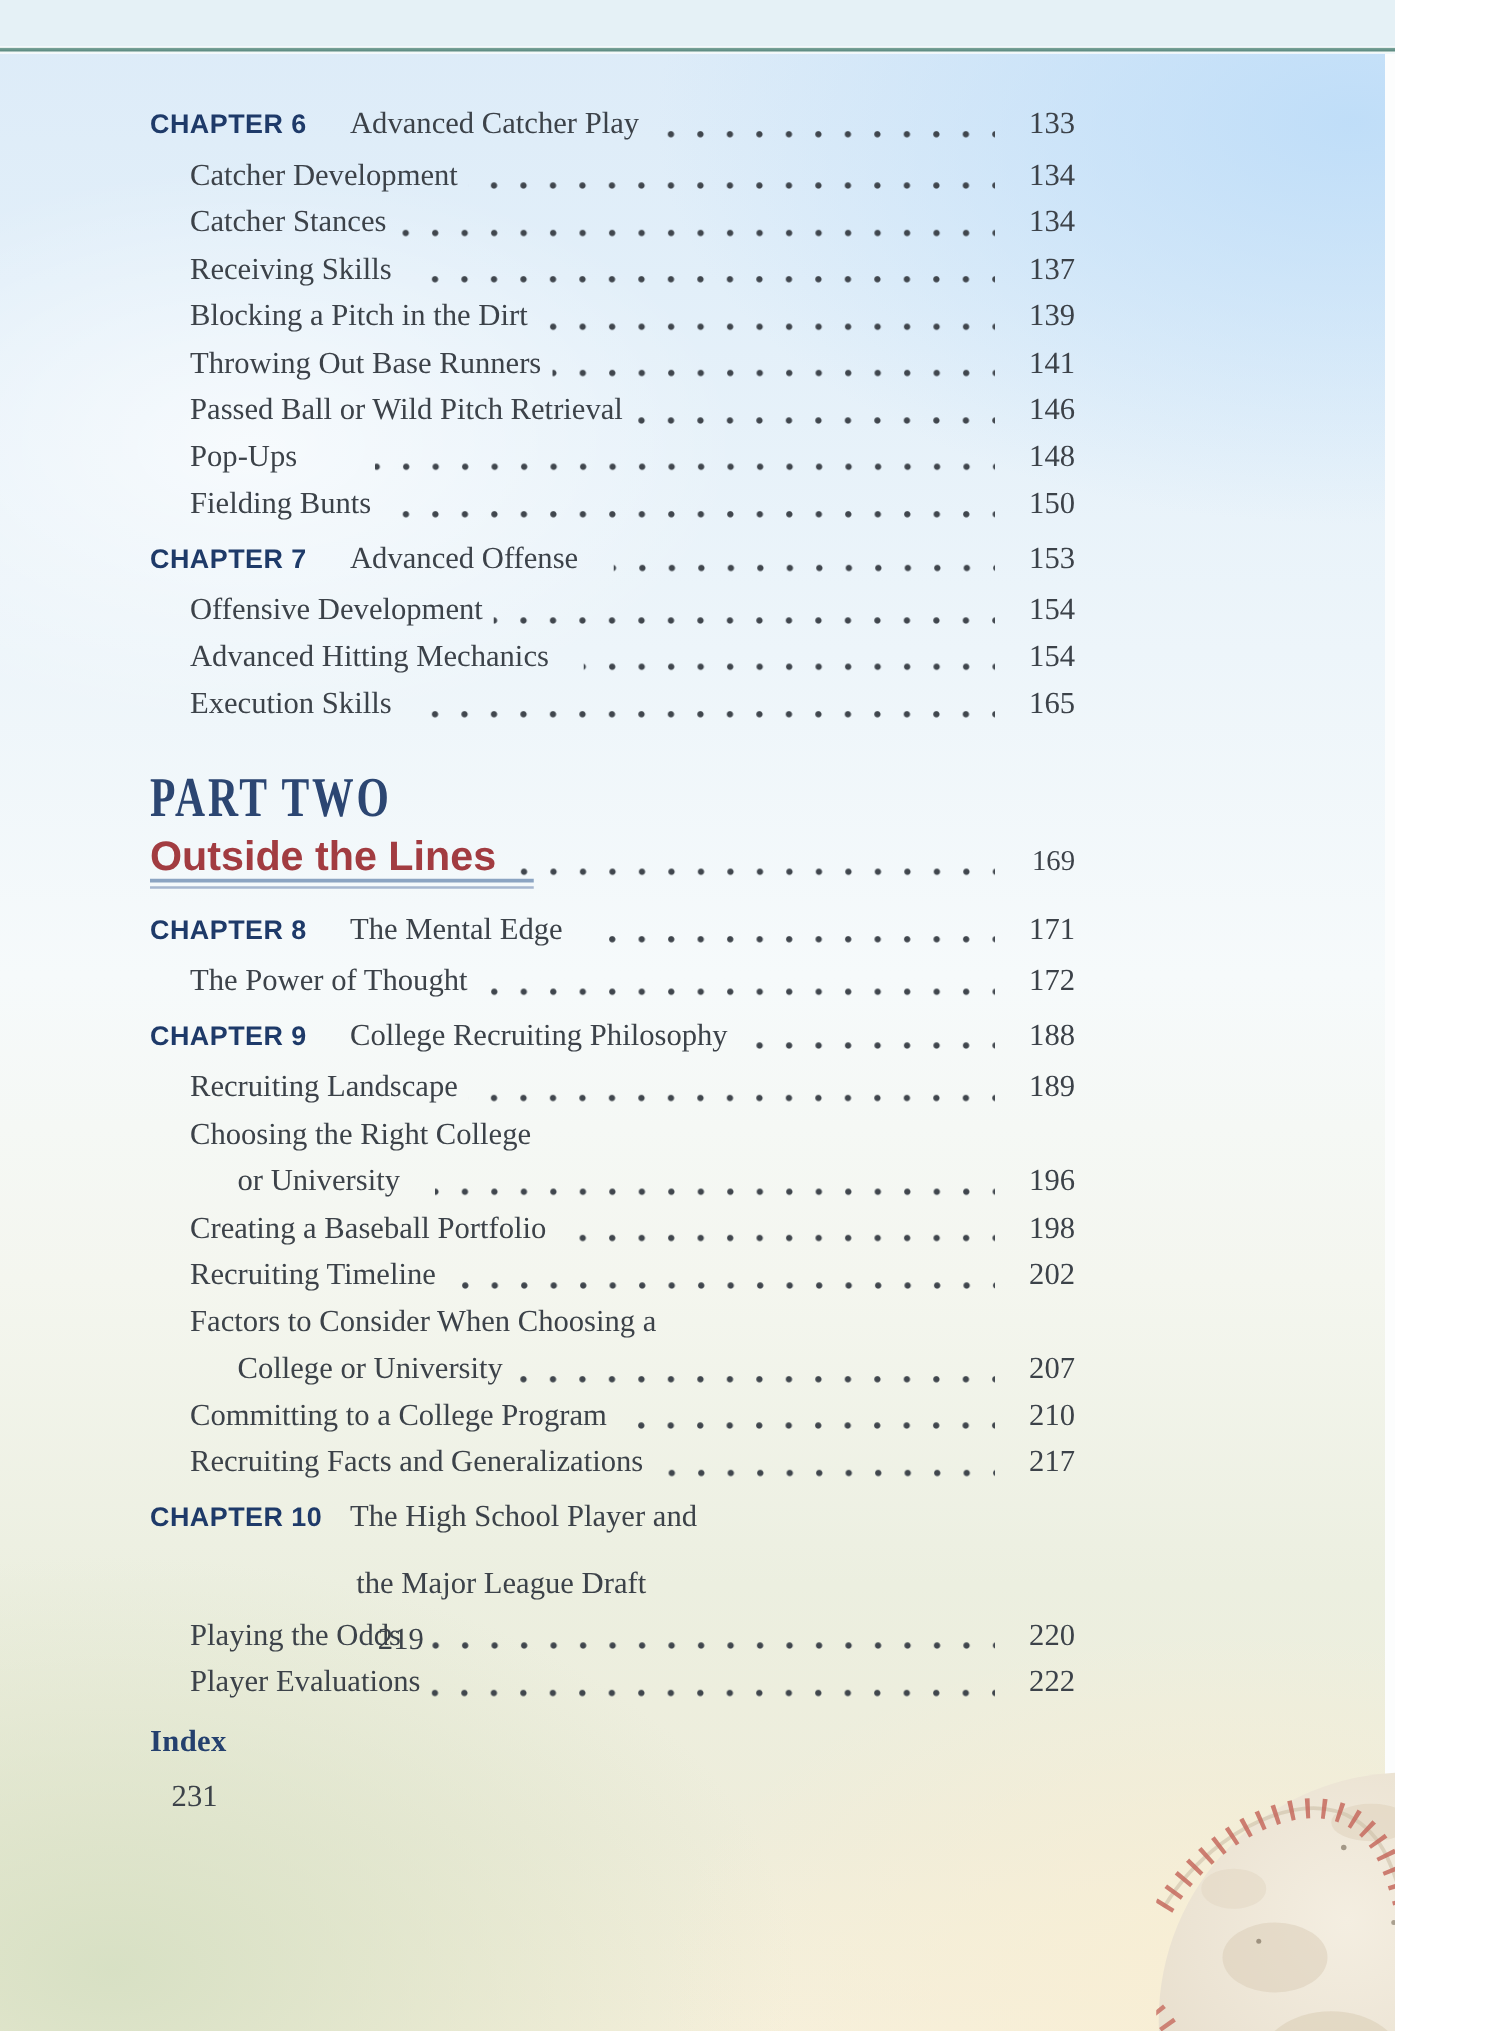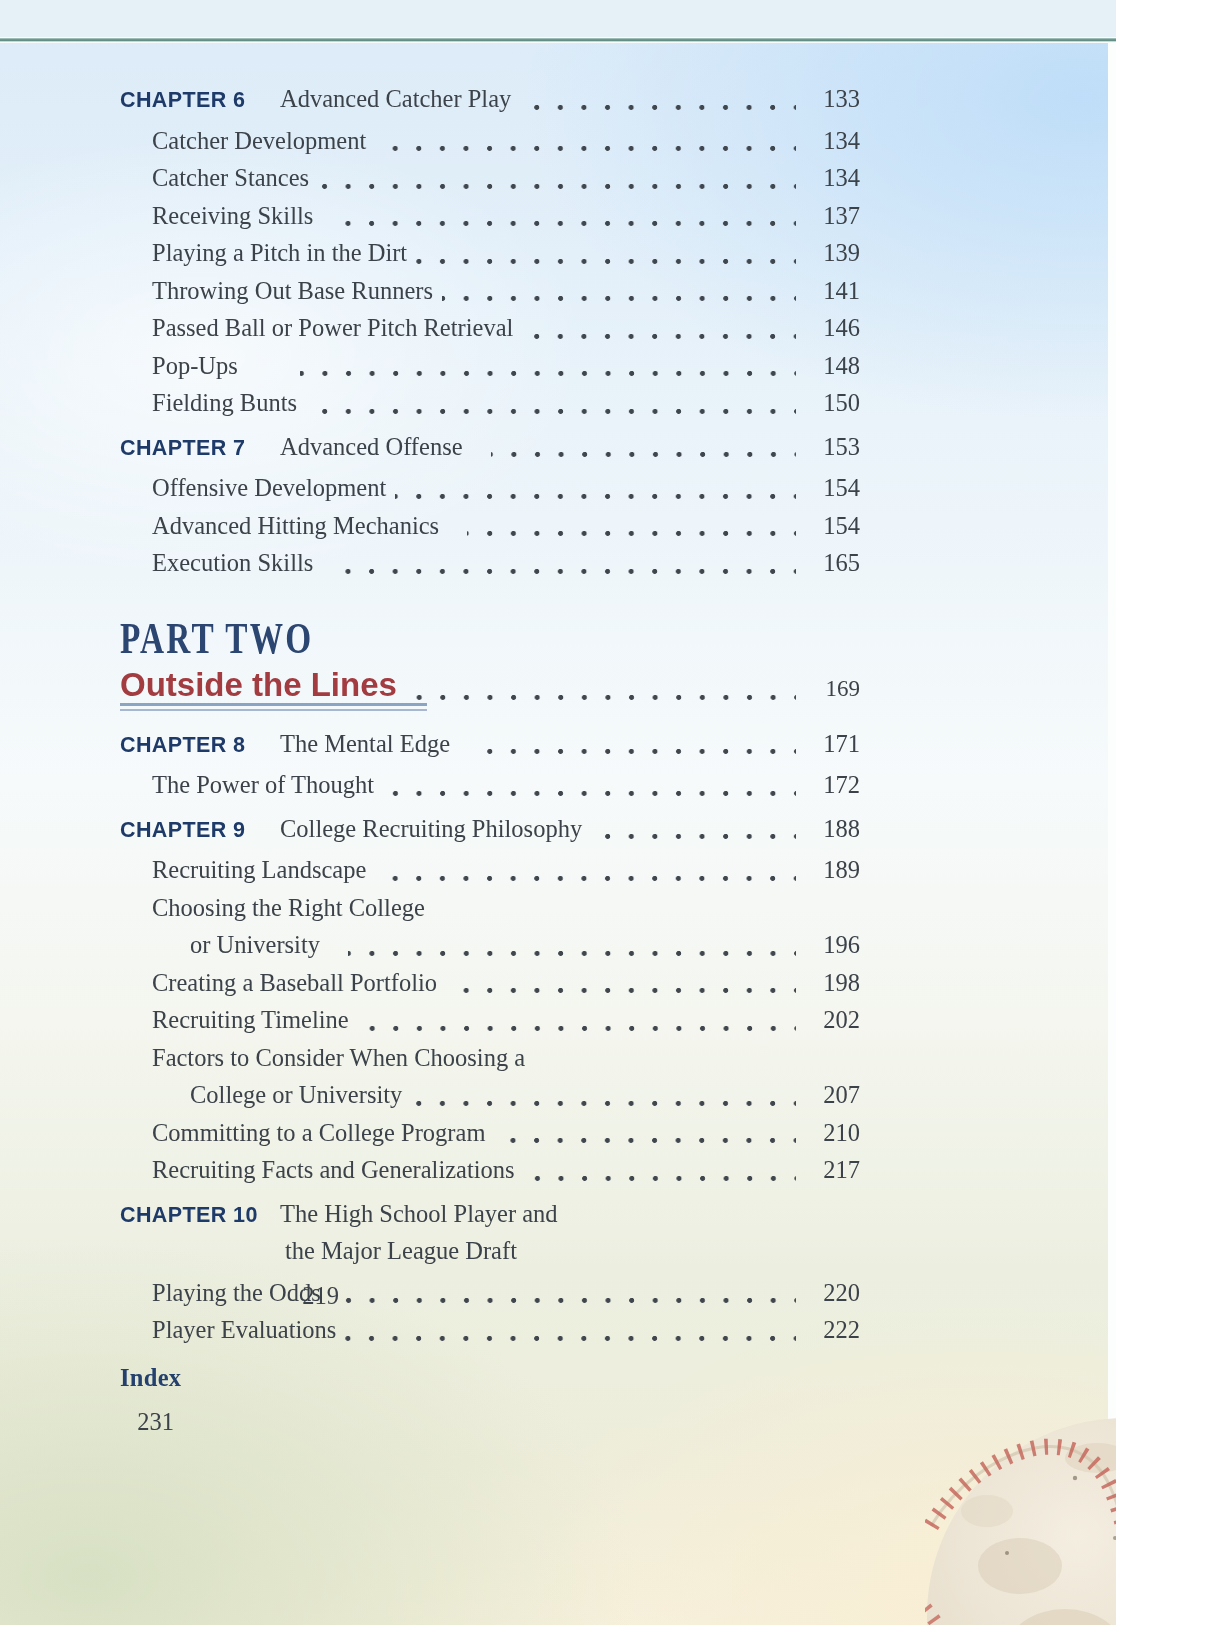--- a/index.html
+++ b/index.html
@@ -95,31 +95,31 @@
       <span class="t">Catcher Stances</span>
       <span class="dots"></span>
       <span class="pg">134</span>
     </div>
     <div class="row sub">
       <span class="t">Receiving Skills</span>
       <span class="dots gap-md"></span>
       <span class="pg">137</span>
     </div>
     <div class="row sub">
-      <span class="t">Playing a Pitch in the Dirt</span>
+      <span class="t">Blocking a Pitch in the Dirt</span>
       <span class="dots"></span>
       <span class="pg">139</span>
     </div>
     <div class="row sub">
       <span class="t">Throwing Out Base Runners</span>
       <span class="dots"></span>
       <span class="pg">141</span>
     </div>
     <div class="row sub">
-      <span class="t">Passed Ball or Power Pitch Retrieval</span>
+      <span class="t">Passed Ball or Wild Pitch Retrieval</span>
       <span class="dots"></span>
       <span class="pg">146</span>
     </div>
     <div class="row sub">
       <span class="t">Pop-Ups</span>
       <span class="dots gap-lg"></span>
       <span class="pg">148</span>
     </div>
     <div class="row sub">
       <span class="t">Fielding Bunts</span>
@@ -212,21 +212,21 @@
       <span class="t">Committing to a College Program</span>
       <span class="dots"></span>
       <span class="pg">210</span>
     </div>
     <div class="row sub">
       <span class="t">Recruiting Facts and Generalizations</span>
       <span class="dots"></span>
       <span class="pg">217</span>
     </div>
 
-    <div class="row chapter-row" style="margin-bottom:0">
+    <div class="row chapter-row" style="margin-bottom:16px">
       <span class="chlabel">CHAPTER 10</span>
       <span class="t">The High School Player and</span>
     </div>
     <div class="row cont10" style="margin-bottom:4px">
       <span class="t">the Major League Draft</span>
       <span class="dots gap-md"></span>
       <span class="pg">219</span>
     </div>
     <div class="row sub">
       <span class="t">Playing the Odds</span>

